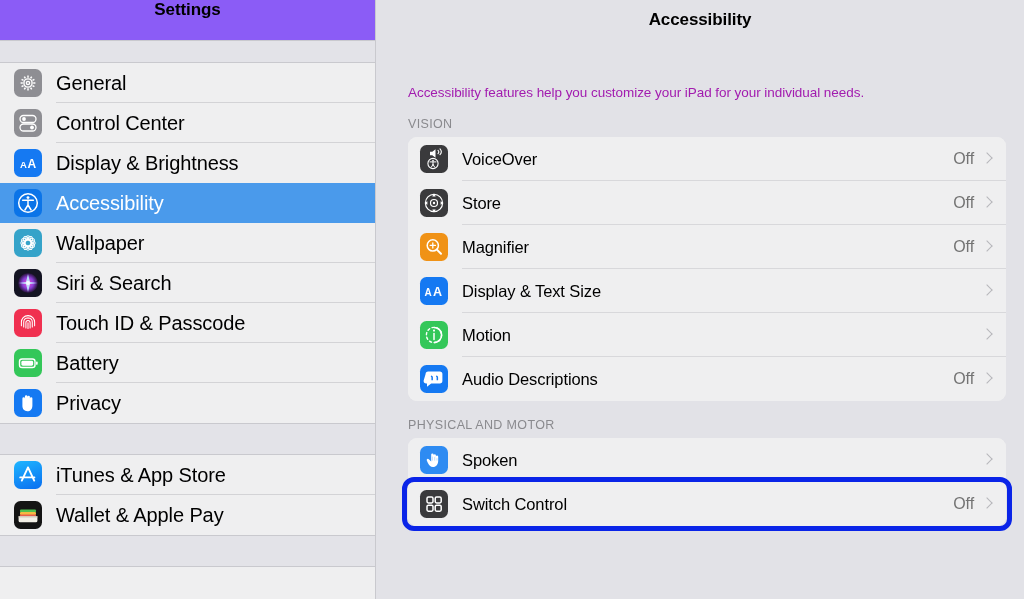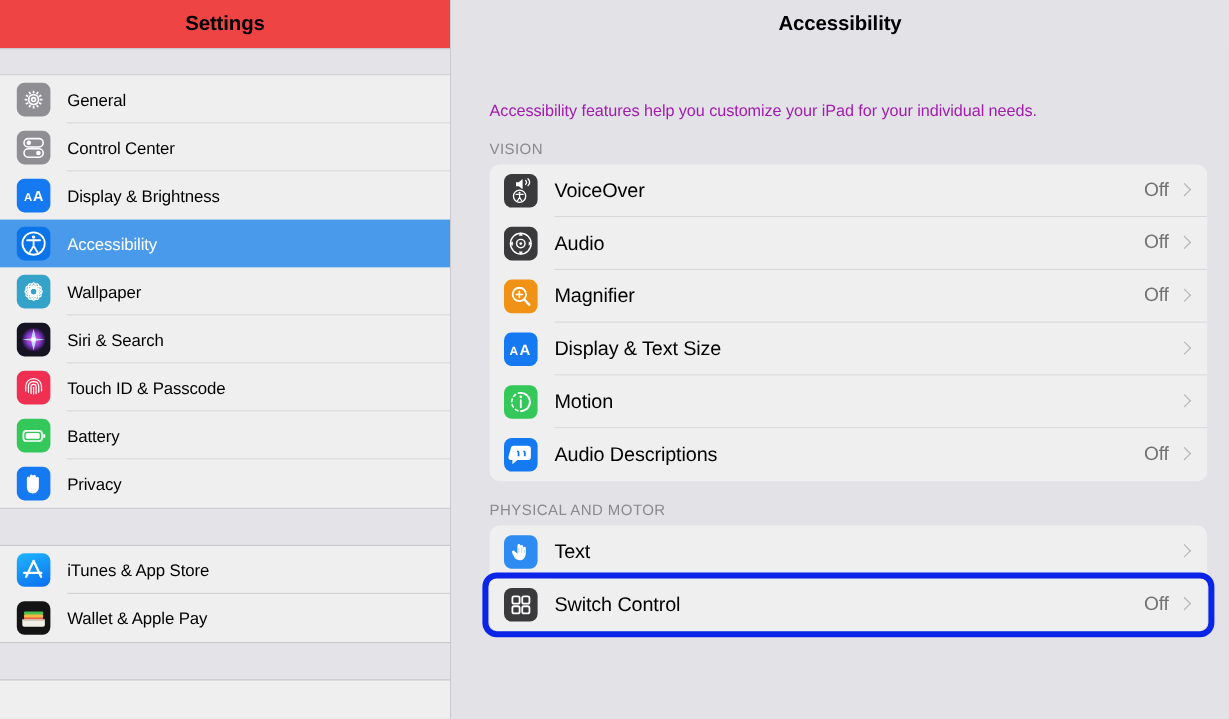--- a/index.html
+++ b/index.html
@@ -15,22 +15,22 @@
   
   #sidebar {
     width: 376px; height: 599px;
     background: #efeff0;
     position: relative;
     flex: 0 0 376px;
     border-right: 1px solid #c9c9ce;
   }
   .sb-header {
     height: 40px;
-    background: #ef4444;
-    display: flex; align-items: center; justify-content: center;
+    background: #8b5cf6;
+    display: flex; align-items: flex-start; justify-content: center;
     position: relative;
   }
   .sb-header-title {
     font-size: 17px; font-weight: bold; color: #000;
     letter-spacing: -0.1px;
   }
   .sb-gap {
     height: 23px;
     background: #e3e3e8;
     border-top: 1px solid #c9c9ce;
@@ -45,21 +45,21 @@
     position: relative;
     background: #efeff0;
   }
   .sb-row.selected { background: #4a9aeb; }
   .sb-row .sb-sep {
     position: absolute; left: 56px; right: 0; bottom: 0;
     height: 1px; background: #d3d3d6;
   }
   .sb-row:last-child .sb-sep { display: none; }
   .sb-label {
-    font-size: 14px; color: #000; margin-left: 14px;
+    font-size: 20px; color: #000; margin-left: 14px;
     letter-spacing: -0.1px; white-space: nowrap;
   }
   .sb-row.selected .sb-label { color: #ffffff; }
 
   
   .ic {
     width: 28px; height: 28px; border-radius: 6.5px;
     flex: 0 0 28px;
     display: flex; align-items: center; justify-content: center;
     position: relative; overflow: hidden;
@@ -349,21 +349,21 @@
         <svg width="28" height="28" viewBox="0 0 28 28">
                 <circle cx="14" cy="14" r="8.6" fill="none" stroke="#fff" stroke-width="1.2"></circle>
         <circle cx="14" cy="14" r="3.5" fill="none" stroke="#fff" stroke-width="1.2"></circle>
         <circle cx="14" cy="14" r="1.2" fill="#fff"></circle>
         <path d="M14 4.6 l1.7 2.8 h-3.4 Z" fill="#fff"></path>
         <path d="M14 23.4 l1.7 -2.8 h-3.4 Z" fill="#fff"></path>
         <path d="M4.6 14 l2.8 -1.7 v3.4 Z" fill="#fff"></path>
         <path d="M23.4 14 l-2.8 -1.7 v3.4 Z" fill="#fff"></path>
               </svg>
             </span>
-            <span class="dt-label">Audio</span>
+            <span class="dt-label">Store</span>
             <span class="dt-spacer"></span>
             <span class="dt-value">Off</span>
             <span class="chev"></span>
             <span class="dt-sep"></span>
           </div>
           <div class="dt-row">
             <span class="ic" style="background:#f09216">
         <svg width="28" height="28" viewBox="0 0 28 28">
                 <circle cx="12.8" cy="12.4" r="5.6" fill="none" stroke="#fff" stroke-width="1.5"></circle>
         <path d="M12.8 9.8 V15 M10.2 12.4 H15.4" stroke="#fff" stroke-width="1.3" stroke-linecap="round"></path>
@@ -429,21 +429,21 @@
           V10.4 a1.2 1.2 0 0 1 2.3 0 V14.4
           c0 4.1 -2.1 6.5 -5.2 6.5 c-2.6 0 -4 -1.5 -5.1 -3.9
           l-1.1 -2.4 a1.2 1.2 0 0 1 2 -1.3 Z" fill="#fff"></path>
         <g stroke="#2e8bf2" stroke-width="0.55" opacity="0.55">
         <path d="M12.4 10.6 V14.6"></path>
                   <path d="M14.7 10.9 V14.6"></path>
                   <path d="M17 12.2 V14.6"></path>
                 </g>
               </svg>
             </span>
-            <span class="dt-label">Text</span>
+            <span class="dt-label">Spoken</span>
             <span class="dt-spacer"></span>
             <span class="chev"></span>
             <span class="dt-sep"></span>
           </div>
           <div class="dt-row">
             <span class="ic" style="background:#3a3a3c">
         <svg width="28" height="28" viewBox="0 0 28 28">
                 <g fill="none" stroke="#fff" stroke-width="1.5">
         <rect x="7" y="7" width="6" height="6" rx="1.4"></rect>
         <rect x="15.2" y="7" width="6" height="6" rx="1.4"></rect>

